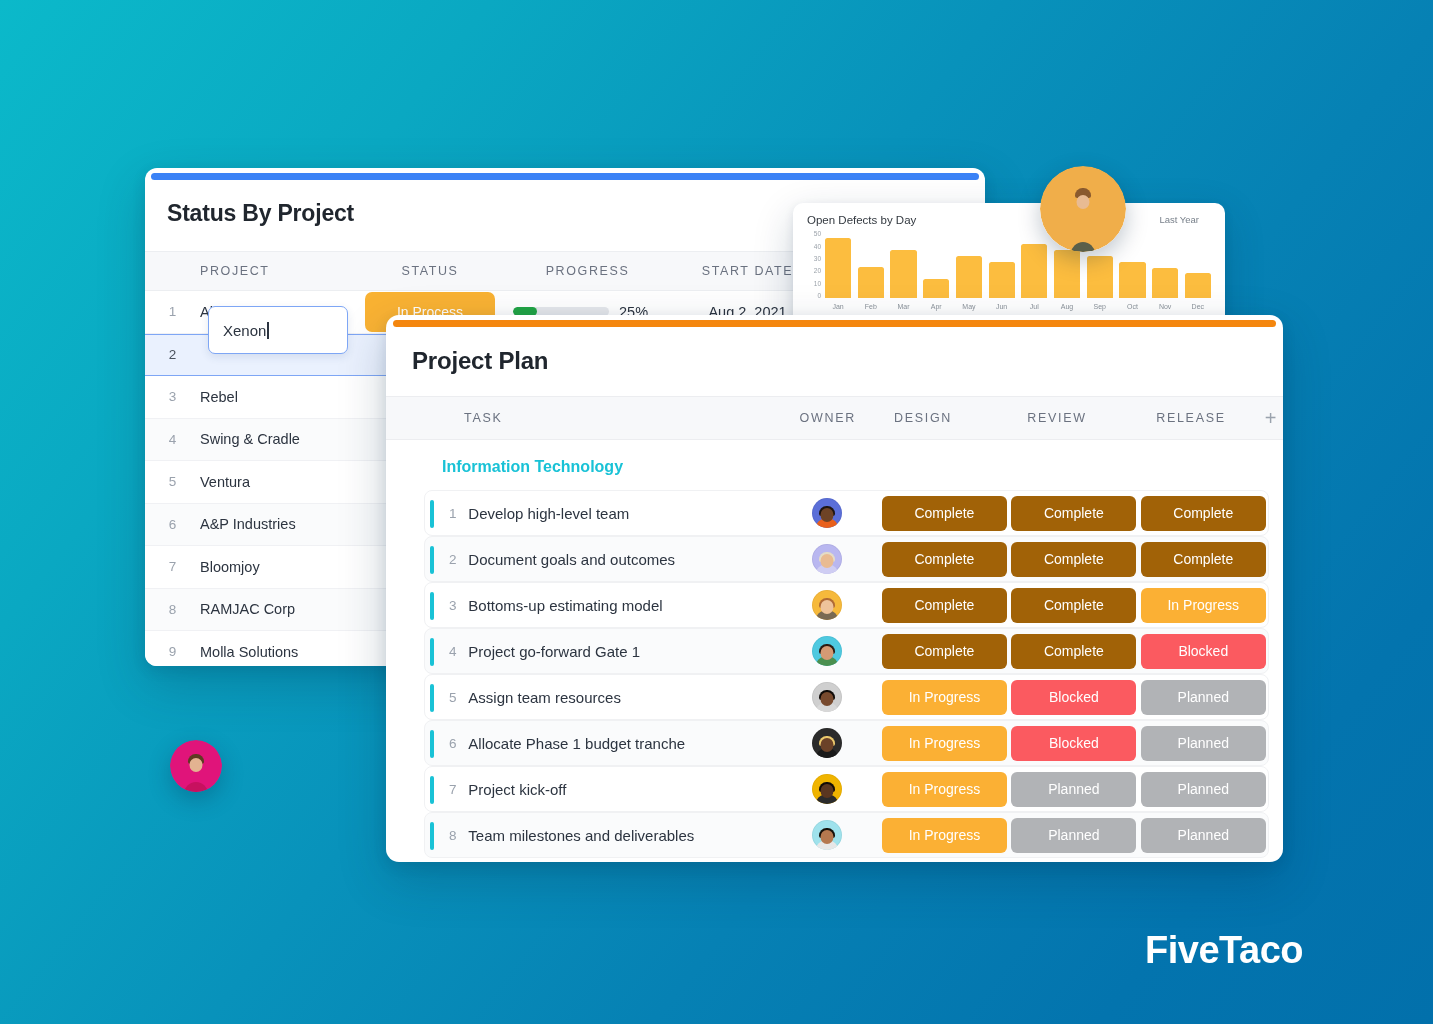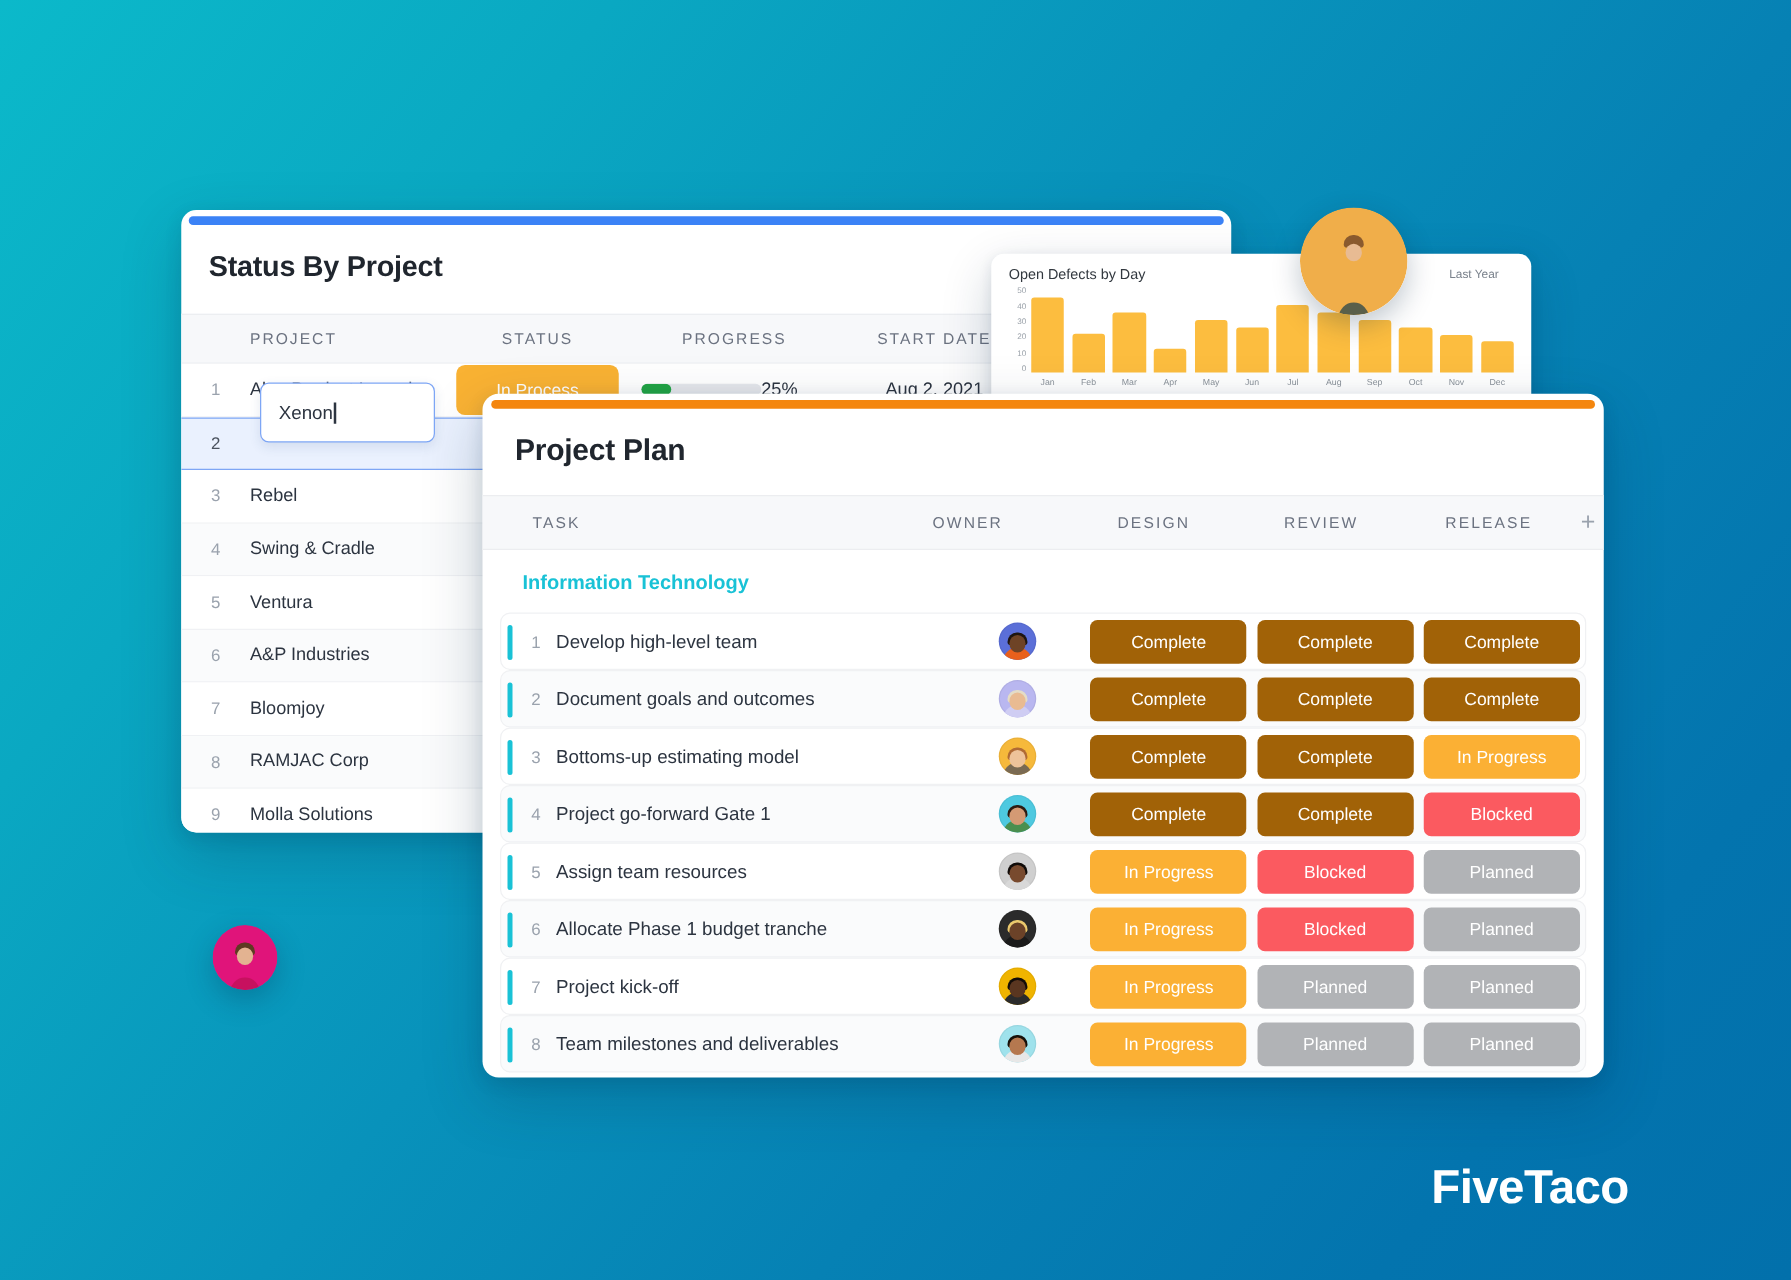--- a/index.html
+++ b/index.html
@@ -48,21 +48,21 @@
   .st-row {
     display: flex; align-items: center;
     height: 42.5px; font-size: 14.5px; color: #2c3440;
     border-bottom: 1px solid #f0f1f4;
     background: #ffffff;
   }
   .st-row.alt { background: #fafbfc; }
   .st-row .c-idx { width: 55px; text-align: center; color: #9aa2ad; font-size: 13.5px; }
   .st-row .c-proj { width: 155px; }
   .st-row .c-stat { width: 150px; display: flex; justify-content: center; }
-  .st-row .c-prog { width: 165px; display: flex; align-items: center; padding-left: 8px; }
+  .st-row .c-prog { width: 165px; display: flex; align-items: center; gap: 10px; padding-left: 8px; }
   .st-row .c-date { width: 155px; text-align: center; font-size: 14.5px; color: #2c3440; }
 
   .pill {
     border-radius: 7px; color: #fff; font-size: 14px;
     height: 40px; min-width: 130px; line-height: 40px; text-align: center;
   }
   .pill.process { background: #f9b233; }
   .pill.blank-orange { background: #f9b233; width: 36px; min-width: 36px; }
   .pill.blank-red { background: #f8535a; width: 36px; min-width: 36px; }
 
@@ -115,28 +115,28 @@
   
   #plan-card { left: 386px; top: 315px; width: 897px; height: 547px; border-radius: 13px; z-index: 25; }
   #plan-card .accent-bar { background: #f4860e; border-radius: 4px; margin: 5px 7px 0 7px; width: calc(100% - 14px); }
   #plan-card .card-title { font-size: 24px; padding: 20px 0 0 26px; }
 
   .pp-head {
     display: flex; align-items: center; height: 44px; margin-top: 21px;
     background: #f7f8fa; border-top: 1px solid #ecedf0; border-bottom: 1px solid #ecedf0;
     font-size: 12.5px; letter-spacing: 1.7px; color: #6b7280; font-weight: 500;
   }
-  .pp-head .h-task { width: 360px; padding-left: 40px; }
-  .pp-head .h-owner { width: 110px; text-align: left; }
+  .pp-head .h-task { width: 360px; padding-left: 78px; }
+  .pp-head .h-owner { width: 110px; text-align: right; }
   .pp-head .h-design { width: 134px; text-align: center; }
   .pp-head .h-review { width: 134px; text-align: center; }
   .pp-head .h-release { width: 134px; text-align: center; }
   .pp-head .h-plus { flex: 1; text-align: center; font-size: 20px; letter-spacing: 0; color: #9aa2ad; }
 
-  .pp-body { padding: 0 14px; }
+  .pp-body { padding: 0 14px; margin-left: 24px; }
   .pp-group {
     font-size: 16px; font-weight: bold; color: #19c2d6;
     padding: 18px 0 14px 18px;
   }
   .pp-row {
     display: flex; align-items: center; height: 46px;
     border-radius: 8px; background: #ffffff;
     border: 1px solid #f0f1f3;
     margin-bottom: 0px;
     position: relative;

